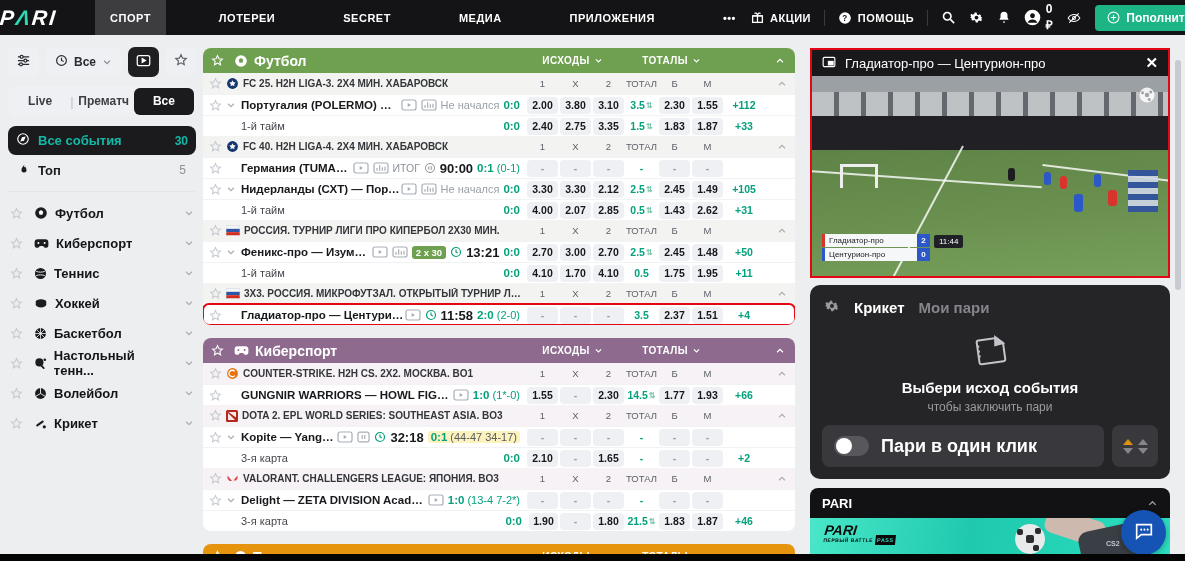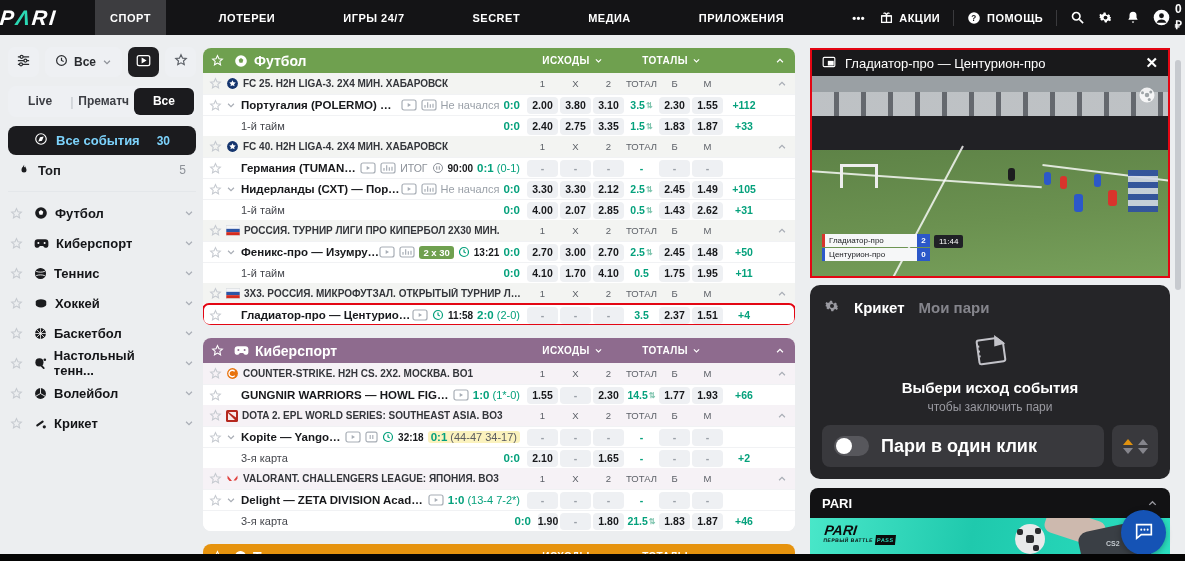--- a/index.html
+++ b/index.html
@@ -24,21 +24,21 @@
   .ctl-row { display:flex; gap:6px; }
   .ctl { height:30px; background:#eef0f3; border-radius:7px; display:flex; align-items:center; justify-content:center; cursor:pointer; }
   .ctl.sq { width:32px; }
   .ctl.dark { background:#1f1f22; }
   .ctl.dd { flex:1; gap:6px; font-size:12px; font-weight:bold; color:#2a2c30; justify-content:flex-start; padding:0 10px; }
   .ctl.dd .cv { margin-left:auto; }
   .seg { margin-top:9px; background:#eef0f3; border-radius:8px; display:flex; align-items:center; height:31px; padding:2px; font-size:12px; font-weight:bold; color:#3c3e44; }
   .seg-item { flex:1; text-align:center; height:27px; line-height:27px; cursor:pointer; border-radius:6px; }
   .seg-item.active { background:#1b1b1e; color:#fff; }
   .seg-sep { color:#ccd0d5; }
-  .allevents { margin-top:9px; background:#1b1b1e; color:#7dd3fc; border-radius:8px; height:29px; display:flex; align-items:center; padding:0 26px; font-weight:bold; font-size:13px; gap:8px; cursor:pointer; }
+  .allevents { margin-top:9px; background:#1b1b1e; color:#14b8a6; border-radius:8px; height:29px; display:flex; align-items:center; padding:0 8px; font-weight:bold; font-size:13px; gap:8px; cursor:pointer; }
   .allevents .cnt { margin-left:auto; font-size:12px; }
   .toprow { height:30px; display:flex; align-items:center; padding:0 10px; gap:8px; font-weight:bold; font-size:13px; color:#1b1c1f; cursor:pointer; }
   .toprow .cnt { margin-left:auto; color:#8d9198; font-size:12px; font-weight:normal; }
   .side-div { height:1px; background:#e4e7ea; margin:6px 0; }
   .sport-row { height:30px; display:flex; align-items:center; gap:7px; padding:0 2px; font-weight:bold; font-size:13px; color:#131417; cursor:pointer; }
   .sport-row .cv { margin-left:auto; }
 
   
   .content { position:absolute; top:48px; left:203px; width:592px; }
   .section { border-radius:8px; overflow:hidden; margin-bottom:13px; background:#fff; }
@@ -52,21 +52,21 @@
   .row.match { font-size:11.5px; font-weight:bold; color:#17181b; }
   .row.sub { font-size:11px; color:#44464c; }
   .row.annotated { outline:2px solid #e30613; outline-offset:-1px; border-radius:6px; z-index:5; }
   .lstar { width:17px; display:flex; }
   .lchev { width:15px; display:flex; }
   .subpad { width:32px; }
   .rname { flex:1; min-width:0; white-space:nowrap; overflow:hidden; text-overflow:ellipsis; }
   .rmeta { margin-left:auto; display:flex; align-items:center; gap:4px; white-space:nowrap; padding-right:5px; font-weight:normal; }
   .status { color:#9aa0a8; font-size:11px; }
   .itog { color:#8b9098; font-size:10.5px; }
-  .mtime { color:#17181b; font-weight:bold; font-size:10px; }
+  .mtime { color:#17181b; font-weight:bold; font-size:13px; }
   .score { color:#05a17c; font-weight:bold; font-size:11.5px; }
   .score2 { color:#05a17c; font-size:11px; }
   .scorewrap.hl { background:#fbf2bd; border-radius:3px; padding:0 3px; }
   .scorewrap.hl .score2 { color:#5a5b60; }
   .tag { background:#6fa04f; color:#fff; font-size:9.5px; font-weight:bold; border-radius:3px; padding:1px 4px; }
   .cells { display:flex; align-items:center; }
   .cell { width:31px; margin-left:2px; height:17px; border-radius:4px; background:#eef0f3; display:flex; align-items:center; justify-content:center; font-size:10.5px; font-weight:bold; color:#17181b; cursor:pointer; }
   .cell.dash { color:#9aa0a8; }
   .cell.total { background:transparent; color:#05a17c; cursor:default; }
   .cell.total .arr { font-size:8px; color:#7ec4ae; margin-left:1px; }
@@ -135,21 +135,20 @@
 
 <header class="nav">
   <div class="logo">
       <span>P</span>
       <span class="t">Λ</span>
       <span>RI</span>
     </div>
   <div id="nav-items" style="display: flex;">
       <div class="nav-item active">СПОРТ</div>
       <div class="nav-item">ЛОТЕРЕИ</div>
-      <div class="nav-item">ИГРЫ 24/7</div>
       <div class="nav-item">SECRET</div>
       <div class="nav-item">МЕДИА</div>
       <div class="nav-item">ПРИЛОЖЕНИЯ</div>
       <div class="nav-item">•••</div>
     </div>
   <div class="nav-right">
     <div class="nav-link">
       <span class="nav-ico">
           <svg width="13" height="13" viewBox="0 0 24 24" fill="none" stroke="#fff" stroke-width="2.4">
             <rect x="3" y="9" width="18" height="12"></rect>
@@ -1064,21 +1063,21 @@
           <div class="colchev"></div>
         </div>
       </div>
       <div class="row sub">
         <span class="subpad"></span>
         <span class="rname">3-я карта</span>
         <div class="rmeta">
           <span class="scorewrap"><span class="score">0:0</span></span>
         </div>
         <div class="cells">
-          <div class="cell " style="width: 20px;">1.90</div>
+          <div class="cell " style="width: 29px;">1.90</div>
           <div class="cell dash" style="width: 31px;">-</div>
           <div class="cell " style="width: 31px;">1.80</div>
           <div class="cell total" style="width: 31px;">21.5<span class="arr">⇅</span></div>
           <div class="cell " style="width: 31px;">1.83</div>
           <div class="cell " style="width: 31px;">1.87</div>
           <div class="plus">+46</div>
           <div class="colchev"></div>
         </div>
       </div>
     </section>

